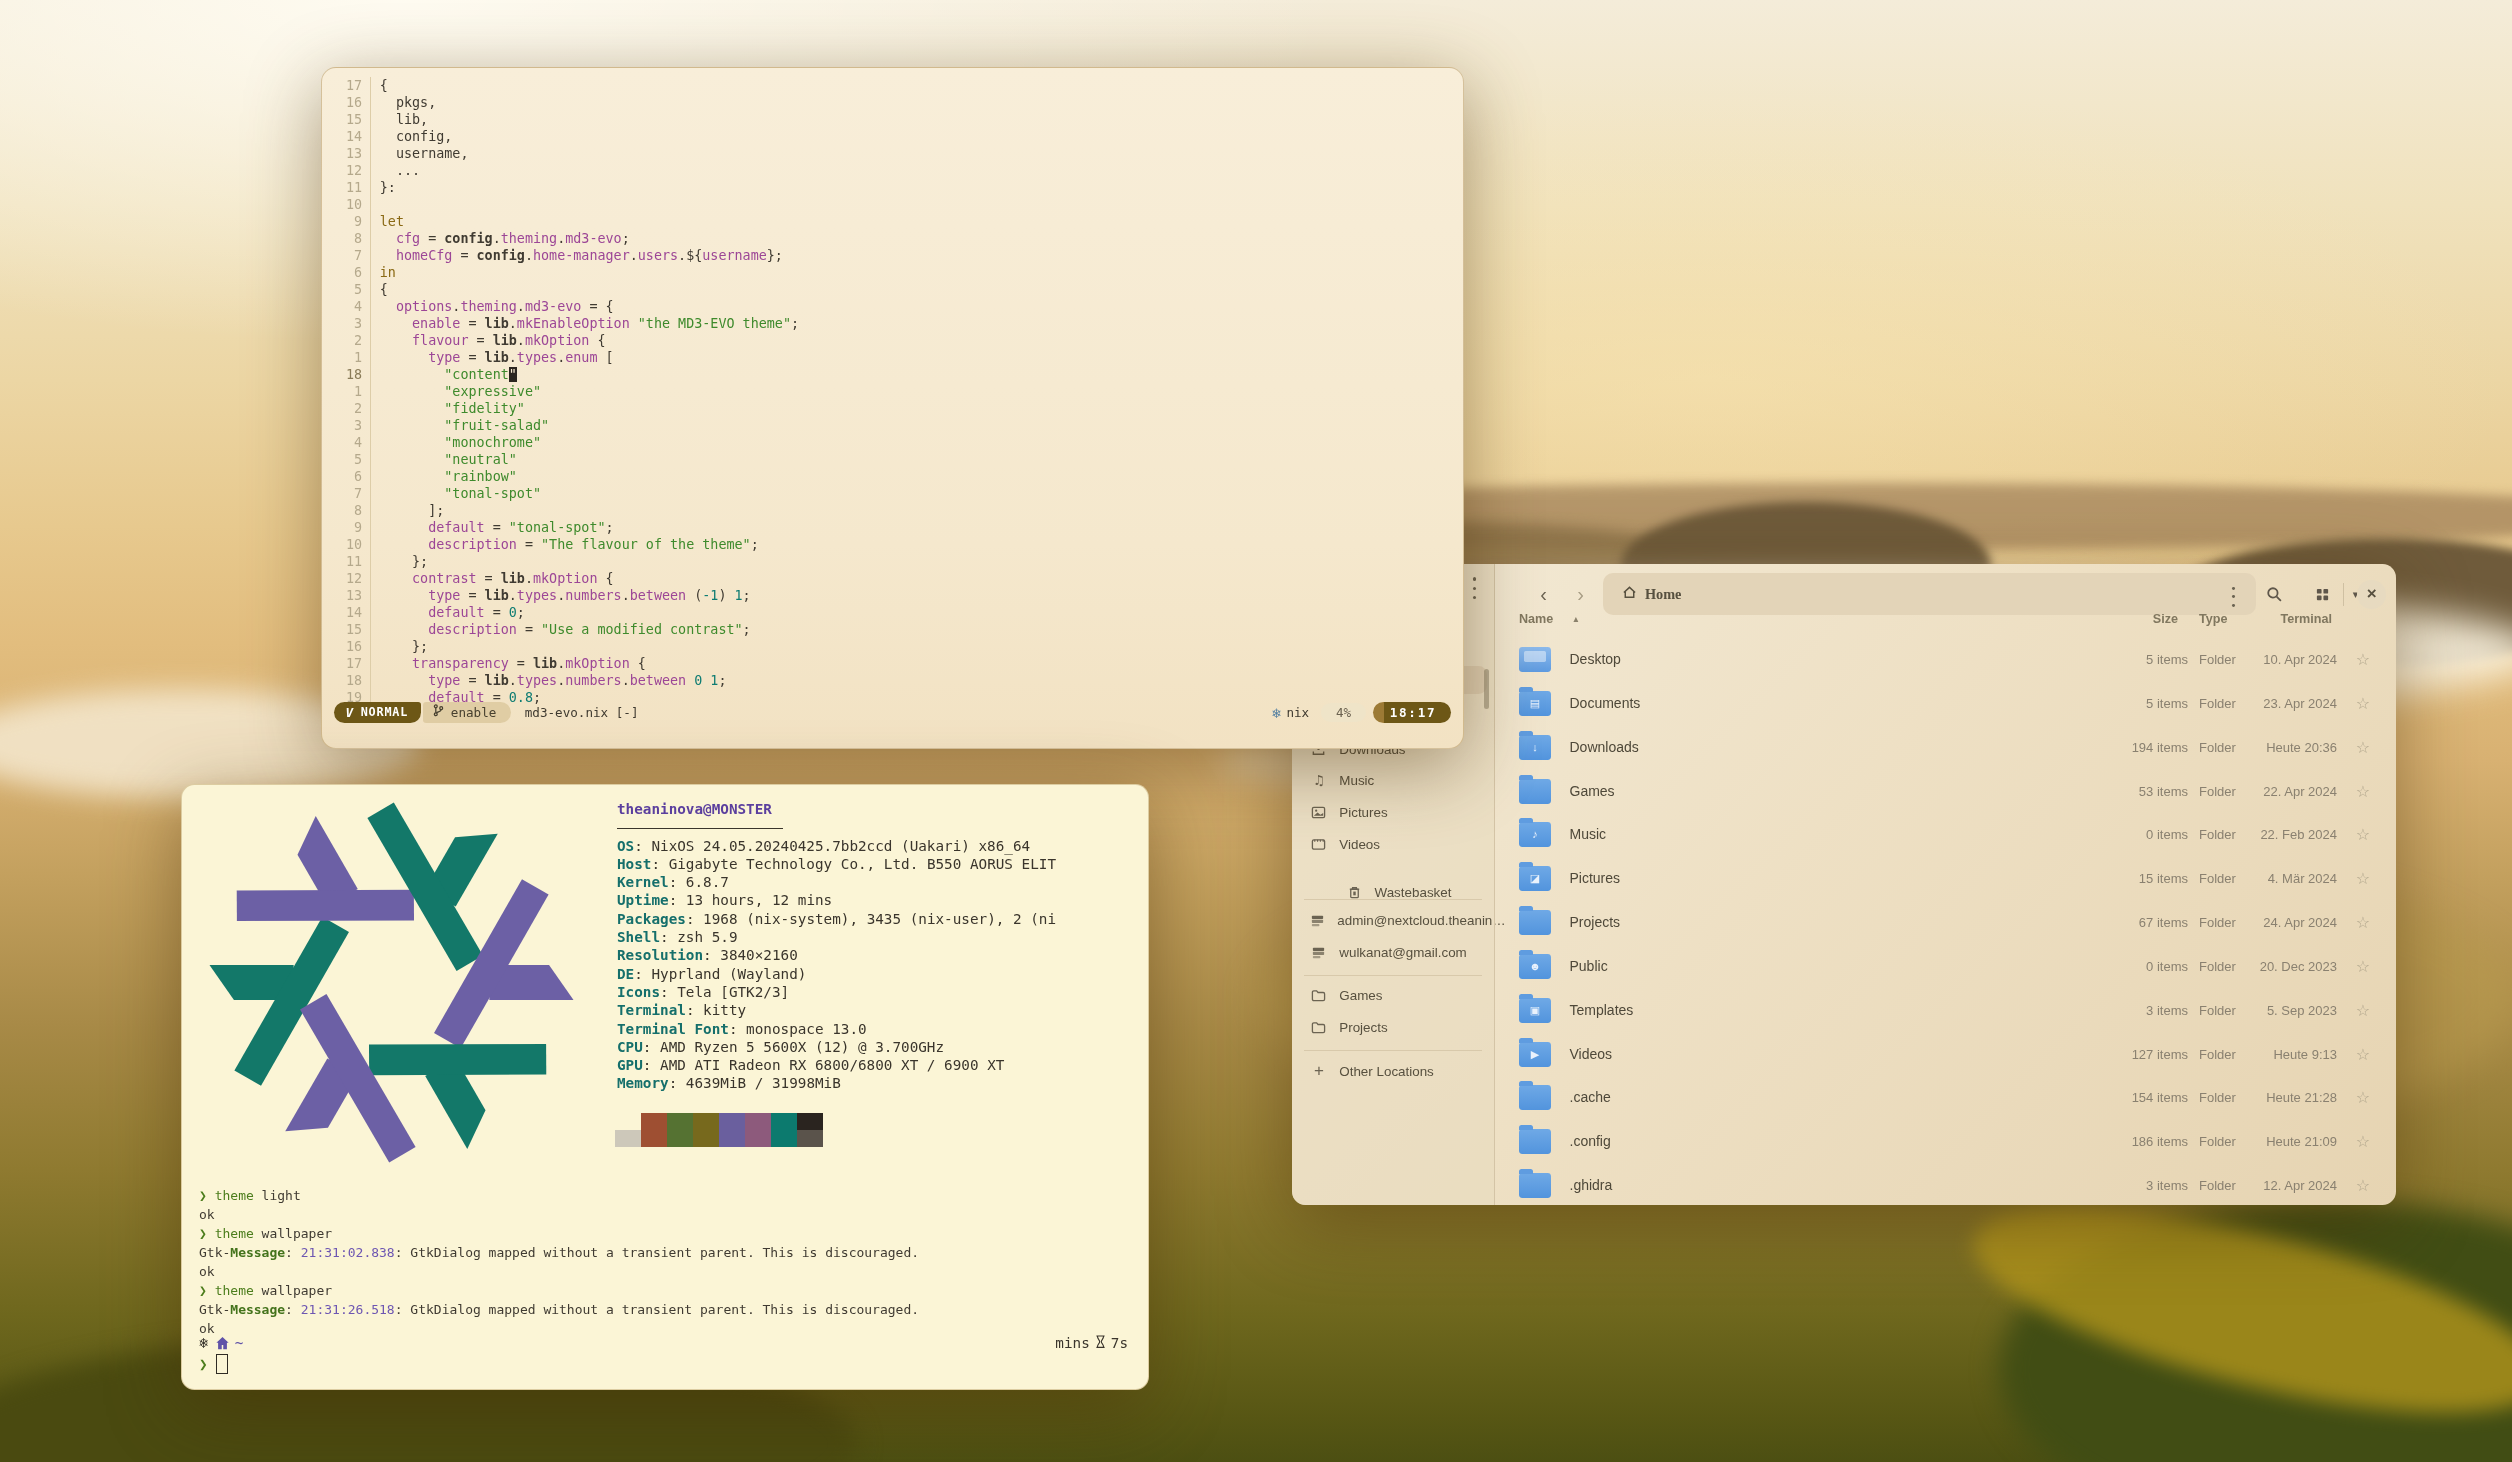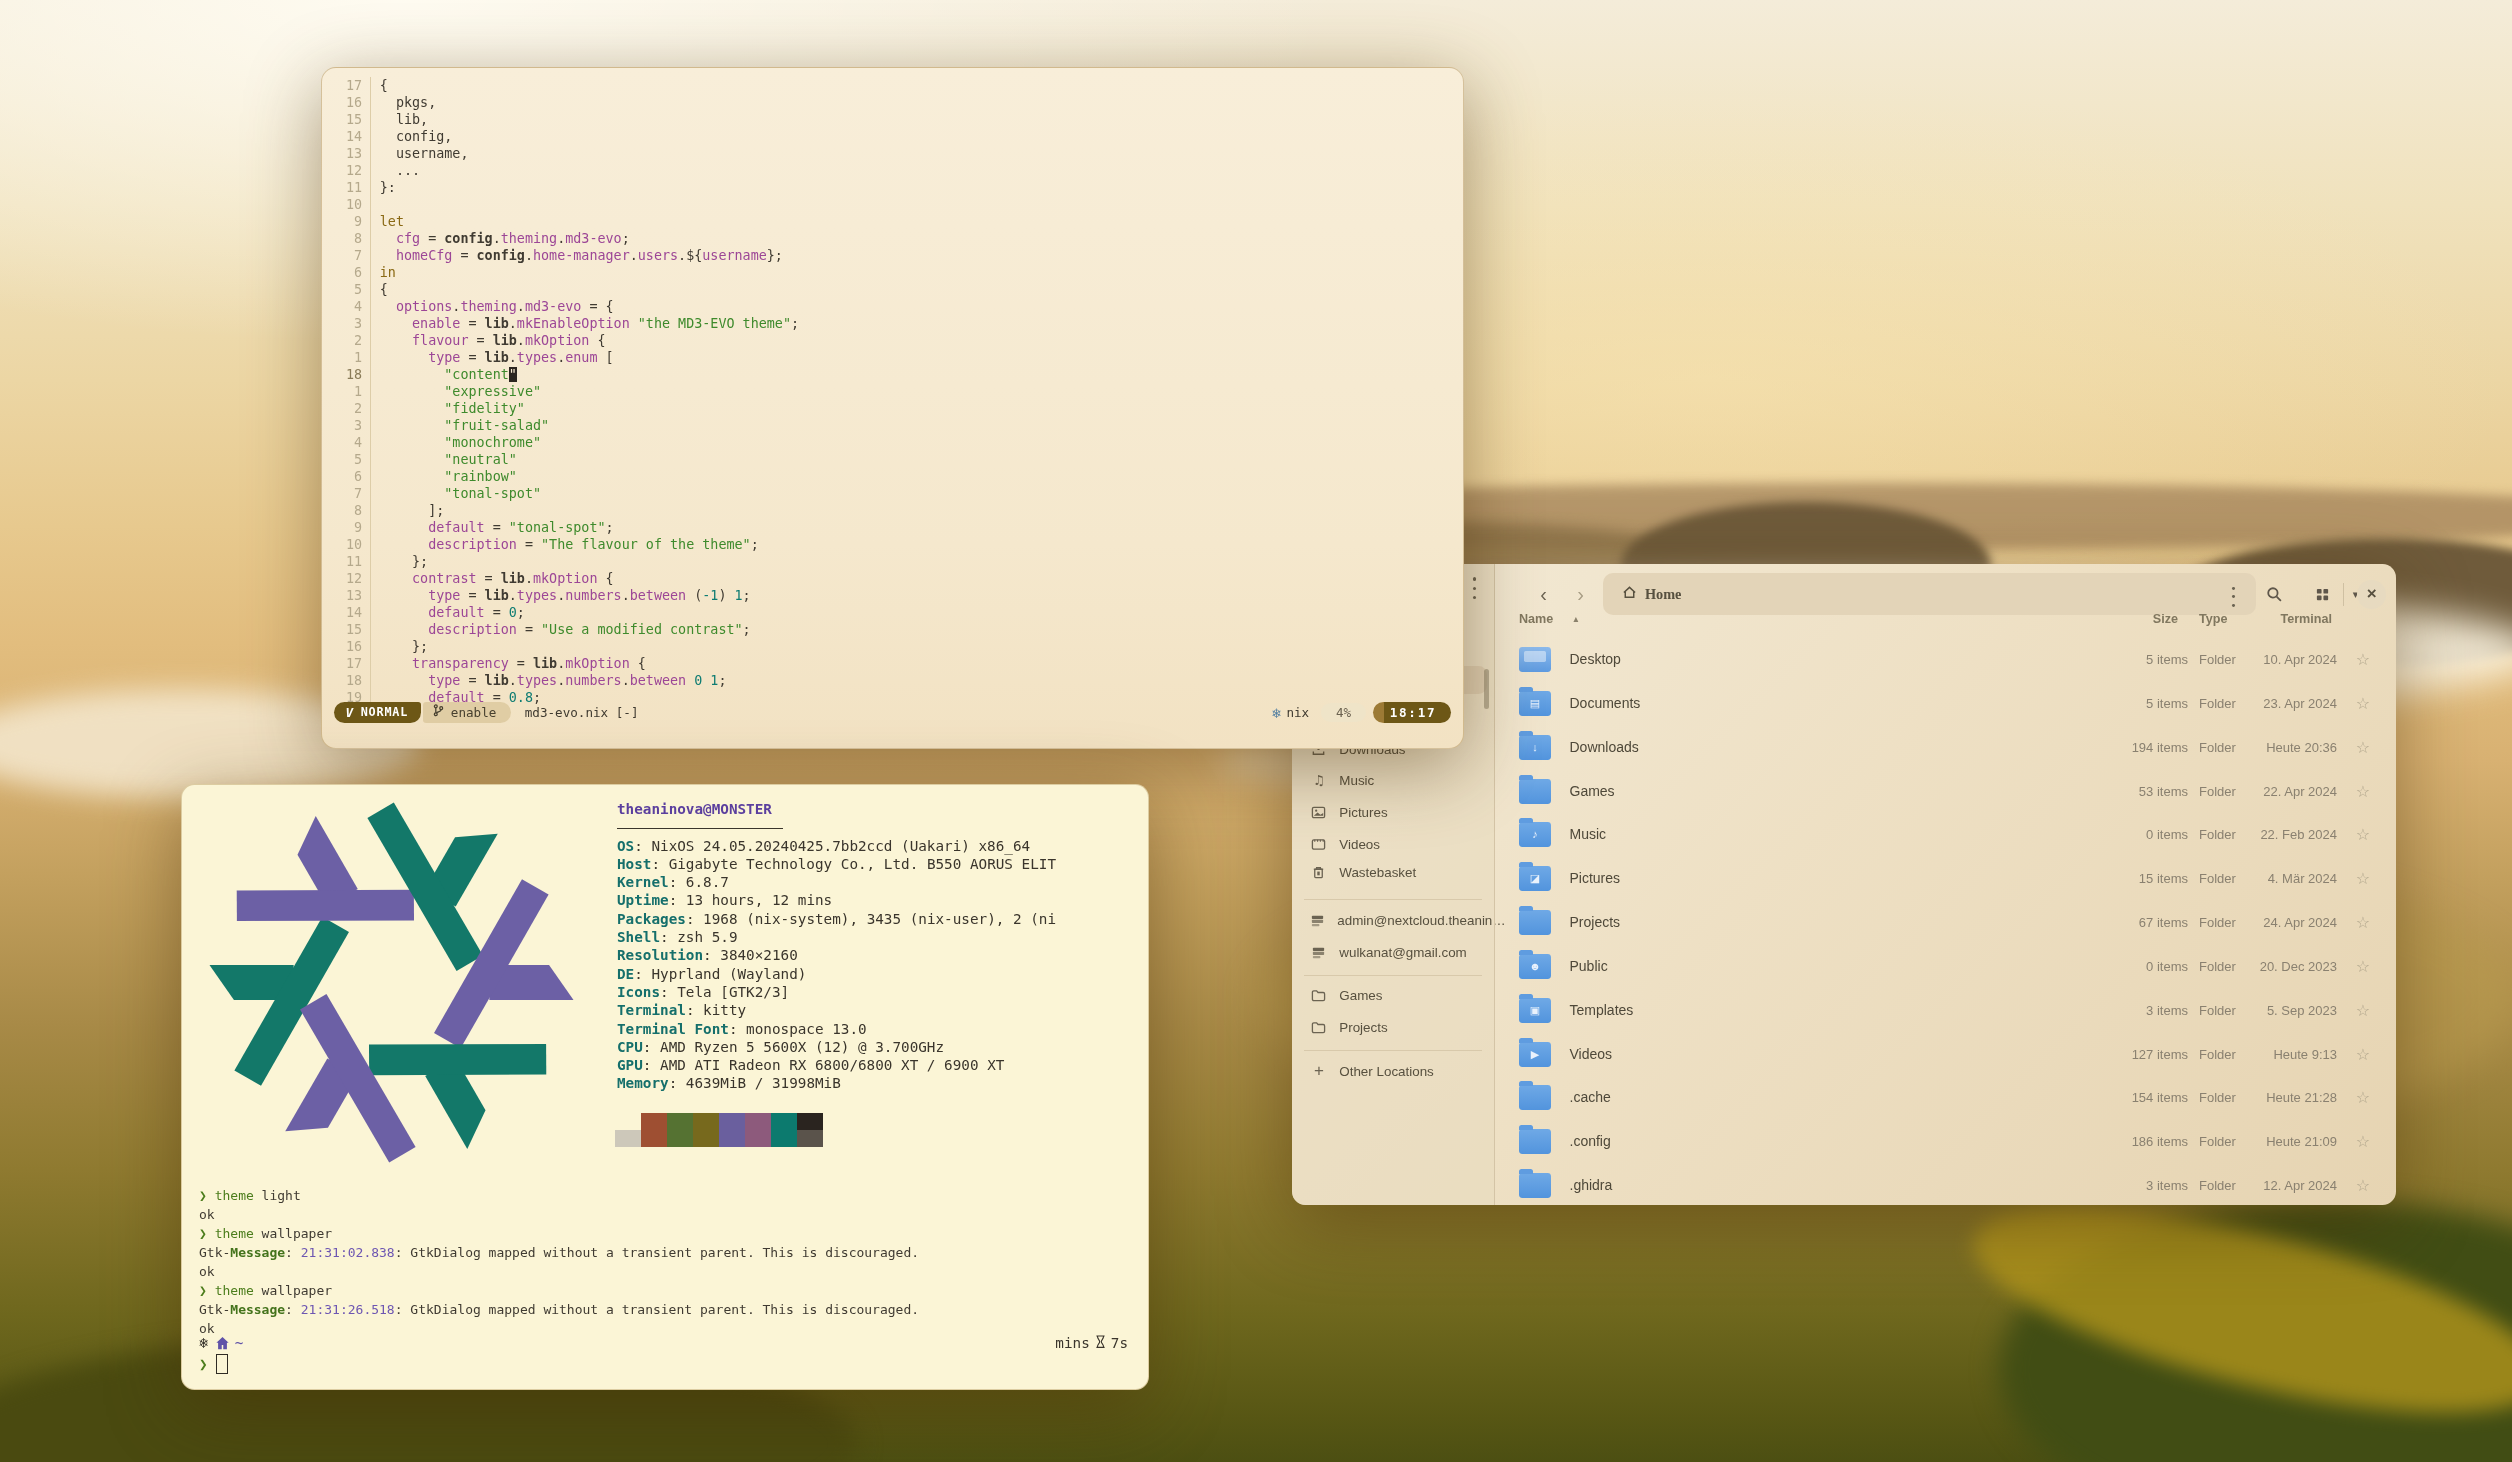--- a/index.html
+++ b/index.html
@@ -178,21 +178,21 @@
           </div>
           <div class="sb-item" style="top: 266px;">
             <span class="sb-ic">
               <svg width="15" height="15" viewBox="0 0 16 16">
                 <rect x="1.5" y="3" width="13" height="10" rx="1.5" fill="none" stroke="currentColor" stroke-width="1.4"></rect>
                 <path d="M4 3v2M7 3v2M10 3v2M13 3v2" stroke="currentColor" stroke-width="1.2"></path>
               </svg>
             </span>
             <span>Videos</span>
           </div>
-          <div class="sb-item" style="top: 294px;">
+          <div class="sb-item" style="top: 314px; justify-content: center;">
             <span class="sb-ic">
               <svg width="15" height="15" viewBox="0 0 16 16">
                 <path d="M3 4.5h10M6 4V2.8h4V4" fill="none" stroke="currentColor" stroke-width="1.4"></path>
                 <rect x="4" y="4.5" width="8" height="9" rx="1" fill="none" stroke="currentColor" stroke-width="1.4"></rect>
                 <rect x="6.7" y="7" width="2.6" height="4" fill="currentColor"></rect>
               </svg>
             </span>
             <span>Wastebasket</span>
           </div>
           <div class="sb-sep" style="top: 335px;"></div>

